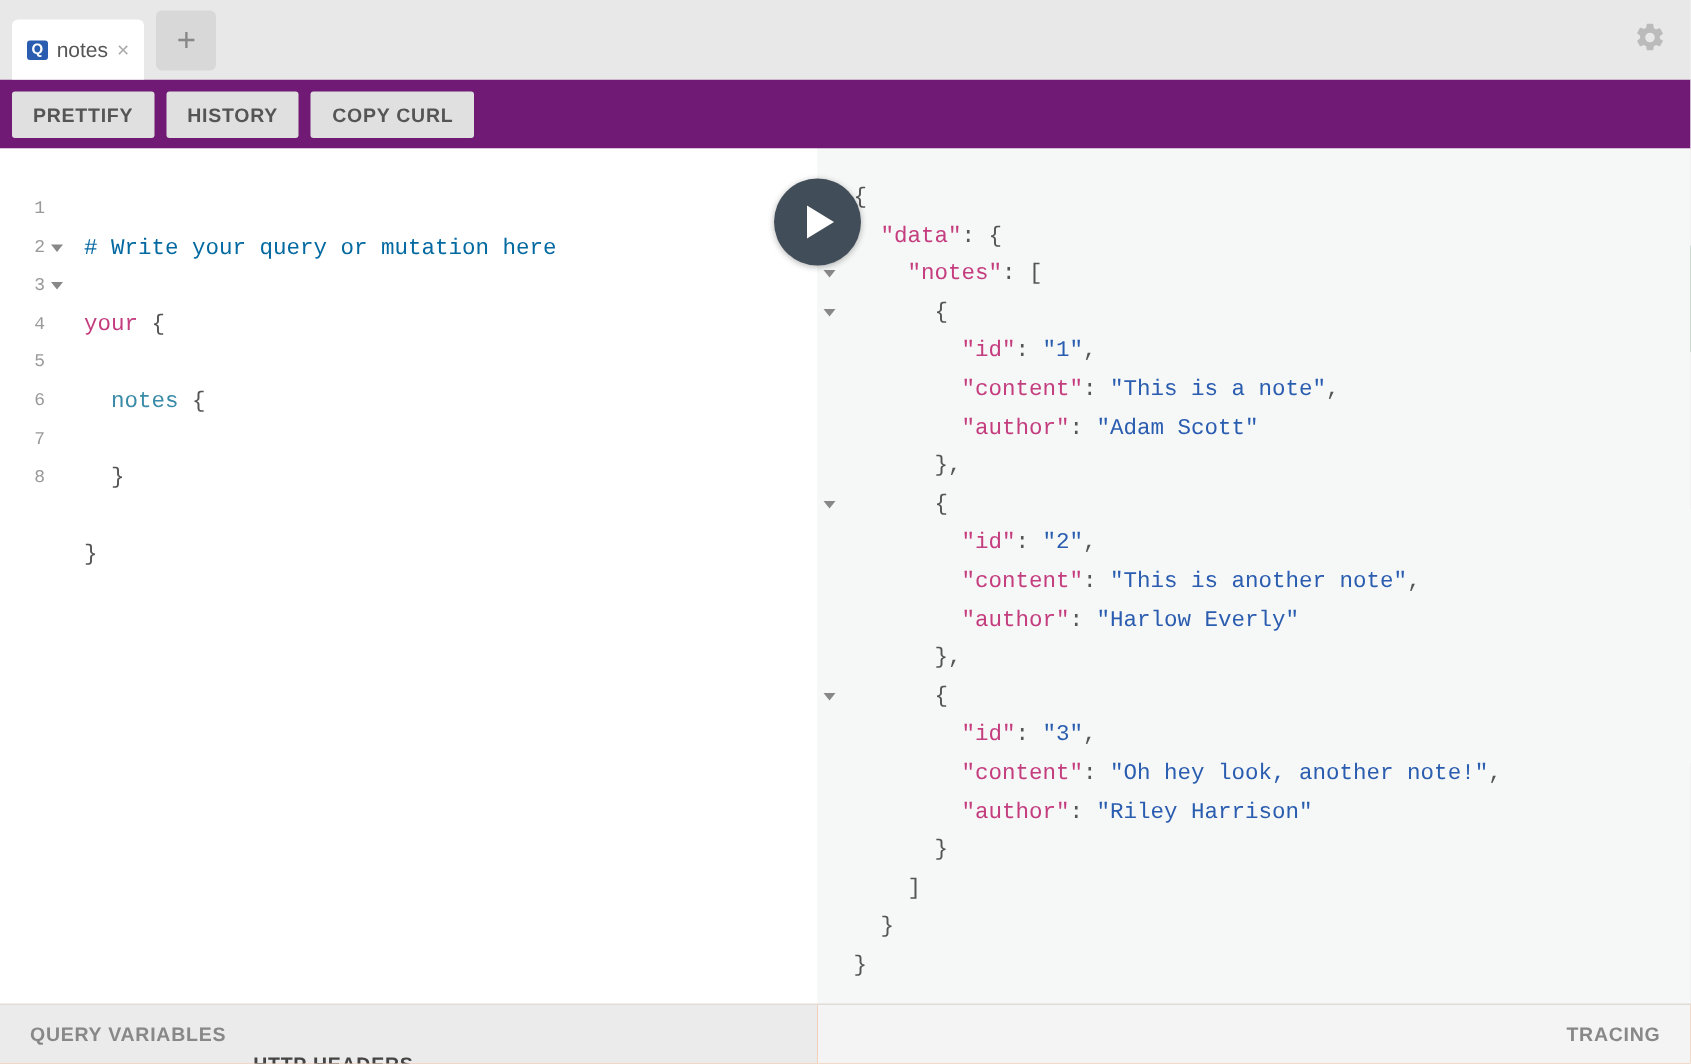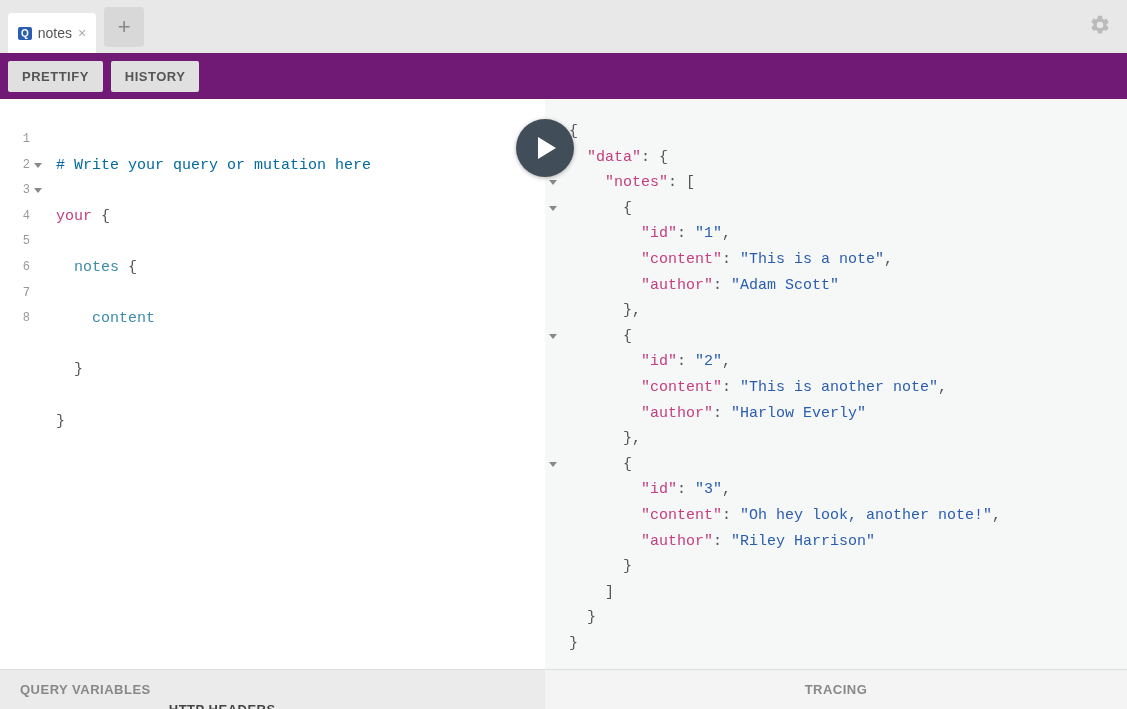--- a/index.html
+++ b/index.html
@@ -210,21 +210,21 @@
   align-items: center;
   padding: 0 20px;
   gap: 18px;
   background: #ebebeb;
   border-top: 1px solid #ddd;
 }
 .bottom-right {
   flex: 1;
   display: flex;
   align-items: center;
-  justify-content: center;
+  justify-content: flex-end;
   padding: 0 20px;
   background: #f4f4f4;
   border-top: 1px solid #ddd;
 }
 .bottom-label {
   font-size: 13px;
   font-weight: 700;
   letter-spacing: 0.5px;
   color: #888;
   cursor: pointer;
@@ -244,20 +244,21 @@
   <div class="gear-icon">
     <svg width="22" height="22" viewBox="0 0 24 24" fill="currentColor">
         <path d="M19.14,12.94a7.07,7.07,0,0,0,.05-.94,7.07,7.07,0,0,0-.05-.94l2.03-1.58a.5.5,0,0,0,.12-.64l-1.92-3.32a.5.5,0,0,0-.61-.22l-2.39.96a7,7,0,0,0-1.62-.94l-.36-2.54A.5.5,0,0,0,13.9,2H10.1a.5.5,0,0,0-.49.42L9.25,4.96a7,7,0,0,0-1.62.94l-2.39-.96a.5.5,0,0,0-.61.22L2.71,8.48a.5.5,0,0,0,.12.64l2.03,1.58a7.07,7.07,0,0,0-.05.94,7.07,7.07,0,0,0,.05.94L2.83,14.16a.5.5,0,0,0-.12.64l1.92,3.32a.5.5,0,0,0,.61.22l2.39-.96a7,7,0,0,0,1.62.94l.36,2.54a.5.5,0,0,0,.49.42h3.8a.5.5,0,0,0,.49-.42l.36-2.54a7,7,0,0,0,1.62-.94l2.39.96a.5.5,0,0,0,.61-.22l1.92-3.32a.5.5,0,0,0-.12-.64ZM12,15.5A3.5,3.5,0,1,1,15.5,12,3.5,3.5,0,0,1,12,15.5Z"></path>
       </svg>
   </div>
 </div>
 
 <div class="toolbar">
   <button class="btn">PRETTIFY</button>
   <button class="btn">HISTORY</button>
+  <button class="btn">COPY CURL</button>
 </div>
 
 <div class="workspace">
 
   <div class="play-btn">
     <div class="play-triangle"></div>
   </div>
 
   <div class="schema-tab">SCHEMA</div>
 
@@ -269,21 +270,20 @@
       <div class="gutter-line">4</div>
       <div class="gutter-line">5</div>
       <div class="gutter-line">6</div>
       <div class="gutter-line">7</div>
       <div class="gutter-line">8</div>
     </div>
     <div class="code">
 <div><span class="comment"># Write your query or mutation here</span></div>
 <div><span class="keyword">your</span><span class="plain"> {</span></div>
 <div><span class="plain">  </span><span class="field">notes</span><span class="plain"> {</span></div>
-<div><span class="plain">    </span><span class="field">content</span></div>
 <div><span class="plain">  }</span></div>
 <div><span class="plain">}</span></div>
     </div>
   </div>
 
   <div class="result-pane">
     <div class="result-line"><span class="rfold"></span><span class="result-content rpunc">{</span></div>
     <div class="result-line"><span class="rfold"></span><span class="result-content"><span class="rpunc">  </span><span class="rkey">"data"</span><span class="rpunc">: {</span></span></div>
     <div class="result-line"><span class="rfold"></span><span class="result-content"><span class="rpunc">    </span><span class="rkey">"notes"</span><span class="rpunc">: [</span></span></div>
 

